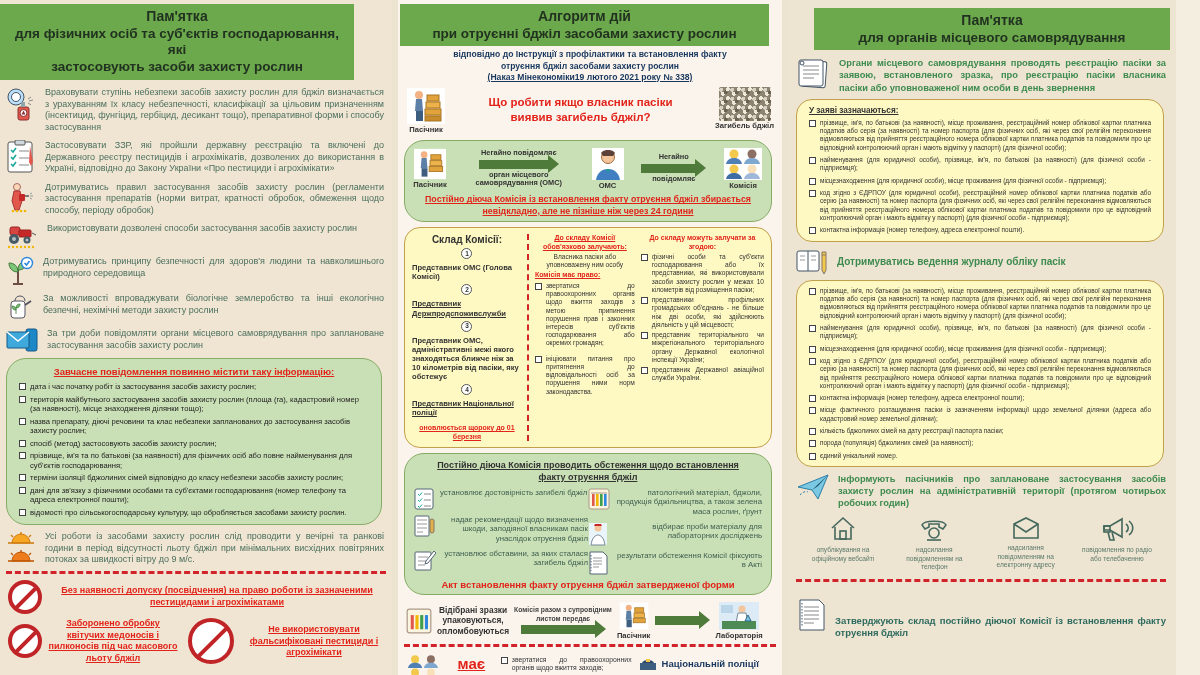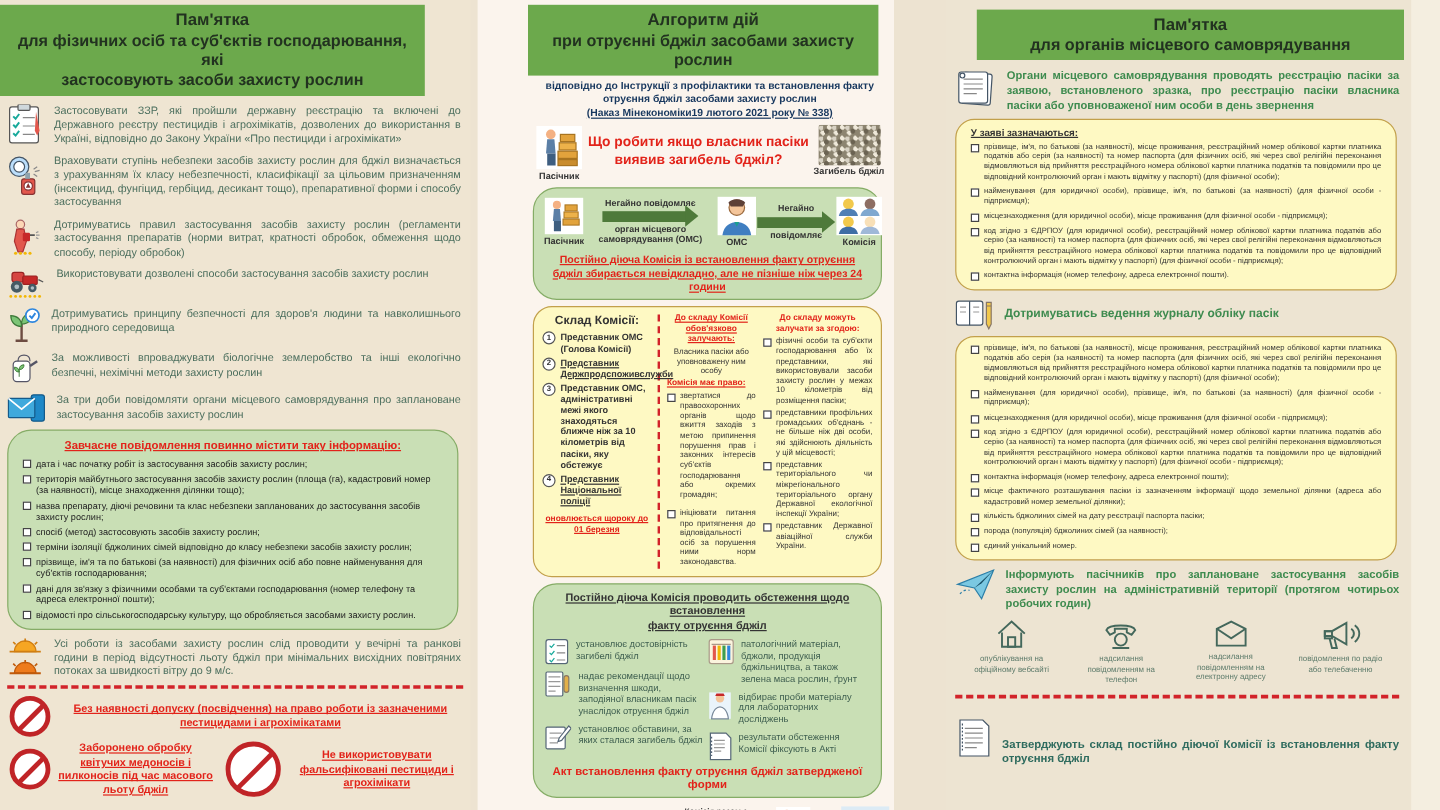--- a/index.html
+++ b/index.html
@@ -2,21 +2,21 @@
 <html><head>
 <meta charset="utf-8">
 <style>
   html,body{margin:0;padding:0;}
   body{width:1200px;height:675px;overflow:hidden;background:#EDE3D1;
        font-family:"Liberation Sans","DejaVu Sans",sans-serif;color:#333;}
   .page{position:relative;width:1200px;height:675px;}
   .strip{position:absolute;right:0;top:0;width:25px;height:675px;background:#F4EEE0;}
   .panel{position:absolute;top:0;height:675px;}
   .panel.left{left:0;width:392px;background:#EFE5D2;}
-  .panel.mid{left:398px;width:307px;background:#FBF4ED;padding-left:40px;}
+  .panel.mid{left:398px;width:384px;background:#FBF4ED;}
   .panel.right{left:788px;width:388px;background:#EDE4D2;}
   .green-hdr{background:#6CA94C;color:#223220;text-align:center;font-weight:bold;padding:4px 6px;}
   .left .green-hdr{margin:4px 38px 0 0;}
   .hl1{font-size:14px;line-height:1.25;}
   .hl2{font-size:13.5px;line-height:1.25;}
   p{margin:0;}
   .item{display:flex;gap:9px;align-items:flex-start;}
   .item .txt{font-size:9px;line-height:1.28;text-align:justify;color:#4C6F5E;}
   .items{display:flex;flex-direction:column;gap:7px;padding:7px 8px 0 6px;}
   .ic{flex:none;display:flex;align-items:center;justify-content:center;}
@@ -54,29 +54,29 @@
   .acol{display:flex;flex-direction:column;align-items:center;gap:1px;font-size:7.4px;font-weight:bold;text-align:center;line-height:1.2;}
   .garrow{position:relative;width:70px;height:9px;background:#4E7A3A;margin:1px 10px 1px 0;}
   .garrow::after{content:"";position:absolute;right:-10px;top:-5px;border-left:11px solid #4E7A3A;
                  border-top:9px solid transparent;border-bottom:9px solid transparent;}
   .flownote{font-size:8.8px;text-align:center;line-height:1.3;margin-top:4px;}
   .commbox{margin:5px 10px 0 6px;padding:6px 7px;display:flex;gap:6px;}
   .commbox .c1{width:33%;display:flex;flex-direction:column;gap:3px;border-right:2px dashed #D2232A;padding-right:5px;}
   .commbox .c2{width:30%;display:flex;flex-direction:column;gap:2px;}
   .commbox .c3{width:37%;display:flex;flex-direction:column;gap:2px;}
   .c1-title{font-size:10px;font-weight:bold;text-align:center;color:#333;}
-  .numit{display:flex;gap:4px;align-items:flex-start;font-size:7.6px;font-weight:bold;line-height:1.2;color:#333;}
+  .numit{display:flex;gap:4px;align-items:center;font-size:7.6px;font-weight:bold;line-height:1.2;color:#333;flex-direction:column;}
   .numc{flex:none;width:9px;height:9px;border:1px solid #555;border-radius:50%;background:#fff;
         font-size:6.5px;display:flex;align-items:center;justify-content:center;font-weight:bold;}
   .smtitle{font-size:7px;font-weight:bold;text-align:center;line-height:1.2;}
   .smtxt{font-size:6.6px;line-height:1.25;text-align:justify;color:#333;}
   .commbox .chk span:last-child{font-size:6.6px;line-height:1.25;text-align:justify;color:#333;}
   .survey{margin:5px 10px 0 6px;padding:6px 9px 4px;}
   .survey-title{font-size:9px;font-weight:bold;text-align:center;text-decoration:underline;color:#333;line-height:1.3;}
-  .sgrid{display:flex;margin-top:4px;}
+  .sgrid{display:flex;margin-top:4px;text-align:right;}
   .scol{width:50%;display:flex;flex-direction:column;gap:5px;}
   .sitem{display:flex;gap:6px;align-items:flex-start;}
   .sitem .txt{font-size:7.8px;line-height:1.25;color:#3F5F50;}
   .survey-foot{font-size:9.5px;text-align:center;margin-top:4px;}
   .samples{display:flex;align-items:center;padding:6px 8px 0 8px;gap:5px;}
   .samples .blab{font-size:8.4px;font-weight:bold;line-height:1.25;text-align:center;}
   .scap{font-size:6.8px;text-align:center;color:#444;line-height:1.2;}
   .mbot{display:flex;align-items:center;gap:7px;padding:2px 8px 0 6px;}
   .mbot .chk span:last-child{font-size:6.8px;line-height:1.2;color:#333;text-align:justify;}
   .mright{font-size:9.5px;font-weight:bold;}
@@ -114,43 +114,43 @@
   <section class="panel left">
     <header class="green-hdr">
       <div class="hl1">Пам'ятка</div>
       <div class="hl2">для фізичних осіб та суб'єктів господарювання, які</div>
       <div class="hl2">застосовують засоби захисту рослин</div>
     </header>
 
     <div class="items">
       <div class="item">
         <span class="ic">
-          <svg width="30" height="34" viewBox="0 0 30 34">
-              <rect x="2" y="2" width="24" height="30" rx="2" fill="#fff" stroke="#555"></rect>
-              <rect x="9" y="0" width="10" height="5" rx="1" fill="#cfd8dc" stroke="#555"></rect>
-              <path d="M5 10l2 2 3-4M5 17l2 2 3-4M5 24l2 2 3-4" stroke="#18A99B" stroke-width="1.6" fill="none"></path>
-              <path d="M13 11h10M13 18h10M13 25h10" stroke="#888"></path>
-              <path d="M24 6l3 16-2 4-2-4z" fill="#E2574C"></path>
-            </svg>
-        </span>
-        <p class="txt">Застосовувати ЗЗР, які пройшли державну реєстрацію та включені до Державного реєстру пестицидів і агрохімікатів, дозволених до використання в Україні, відповідно до Закону України «Про пестициди і агрохімікати»</p>
-      </div>
-      <div class="item">
-        <span class="ic">
           <svg width="30" height="36" viewBox="0 0 30 36">
               <circle cx="10" cy="10" r="8" fill="#BBDEFB" stroke="#456"></circle>
               <circle cx="10" cy="10" r="4.5" fill="#fff" stroke="#456"></circle>
               <rect x="12" y="20" width="11" height="13" rx="2" fill="#E2574C" stroke="#833"></rect>
               <circle cx="17.5" cy="26" r="3.5" fill="#fff" stroke="#833"></circle>
               <path d="M17.5 23.5l2 4h-4z" fill="#833"></path>
               <rect x="15" y="15" width="4" height="5" fill="#90A4AE"></rect>
               <path d="M22 12l3-2M23 14l4-1M22 16l3 2" stroke="#888"></path>
             </svg>
         </span>
         <p class="txt">Враховувати ступінь небезпеки засобів захисту рослин для бджіл визначається з урахуванням їх класу небезпечності, класифікації за цільовим призначенням (інсектицид, фунгіцид, гербіцид, десикант тощо), препаративної форми і способу застосування</p>
+      </div>
+      <div class="item">
+        <span class="ic">
+          <svg width="30" height="34" viewBox="0 0 30 34">
+              <rect x="2" y="2" width="24" height="30" rx="2" fill="#fff" stroke="#555"></rect>
+              <rect x="9" y="0" width="10" height="5" rx="1" fill="#cfd8dc" stroke="#555"></rect>
+              <path d="M5 10l2 2 3-4M5 17l2 2 3-4M5 24l2 2 3-4" stroke="#18A99B" stroke-width="1.6" fill="none"></path>
+              <path d="M13 11h10M13 18h10M13 25h10" stroke="#888"></path>
+              <path d="M24 6l3 16-2 4-2-4z" fill="#E2574C"></path>
+            </svg>
+        </span>
+        <p class="txt">Застосовувати ЗЗР, які пройшли державну реєстрацію та включені до Державного реєстру пестицидів і агрохімікатів, дозволених до використання в Україні, відповідно до Закону України «Про пестициди і агрохімікати»</p>
       </div>
       <div class="item">
         <span class="ic">
           <svg width="30" height="32" viewBox="0 0 30 32">
               <circle cx="11" cy="5" r="3.5" fill="#FCD7B6" stroke="#A66"></circle>
               <path d="M8 9h6l2 10-3 9h-4l-3-9z" fill="#E2574C" stroke="#A33"></path>
               <rect x="13" y="12" width="6" height="7" rx="1" fill="#C62828"></rect>
               <path d="M19 14h4" stroke="#555" stroke-width="1.5"></path>
               <path d="M24 12l2-1M24 14h3M24 16l2 1" stroke="#999"></path>
               <circle cx="7" cy="29" r="1.3" fill="#F2B705"></circle>
@@ -230,25 +230,25 @@
       <div class="chk">
           <span class="cbx"></span>
           <span>назва препарату, діючі речовини та клас небезпеки запланованих до застосування засобів захисту рослин;</span>
         </div>
       <div class="chk">
           <span class="cbx"></span>
           <span>спосіб (метод) застосовують засобів захисту рослин;</span>
         </div>
       <div class="chk">
           <span class="cbx"></span>
+          <span>прізвище, ім'я та по батькові (за наявності) для фізичних осіб або повне найменування для суб'єктів господарювання;</span>
+        </div>
+      <div class="chk">
+          <span class="cbx"></span>
           <span>терміни ізоляції бджолиних сімей відповідно до класу небезпеки засобів захисту рослин;</span>
-        </div>
-      <div class="chk">
-          <span class="cbx"></span>
-          <span>прізвище, ім'я та по батькові (за наявності) для фізичних осіб або повне найменування для суб'єктів господарювання;</span>
         </div>
       <div class="chk">
           <span class="cbx"></span>
           <span>дані для зв'язку з фізичними особами та суб'єктами господарювання (номер телефону та адреса електронної пошти);</span>
         </div>
       <div class="chk">
           <span class="cbx"></span>
           <span>відомості про сільськогосподарську культуру, що обробляється засобами захисту рослин.</span>
         </div>
     </div>

